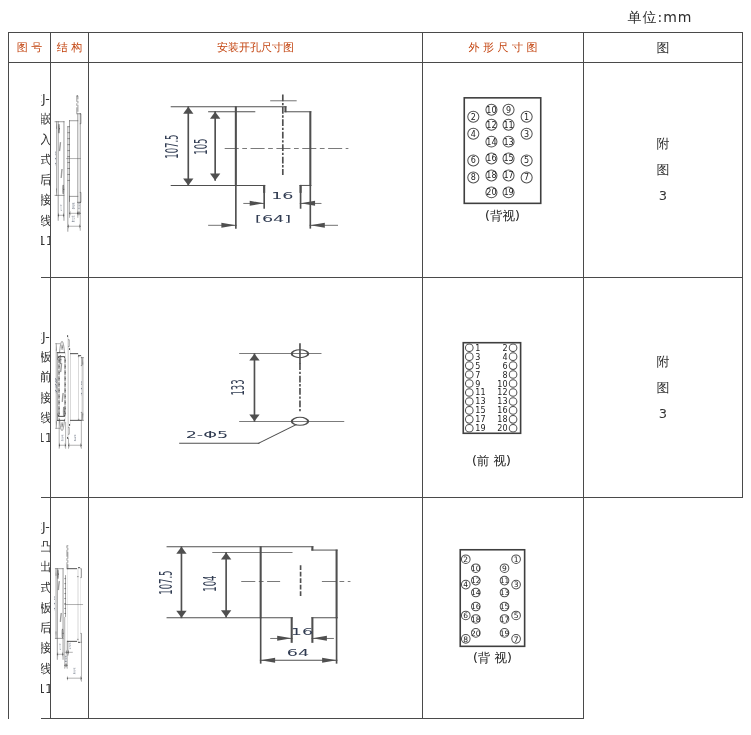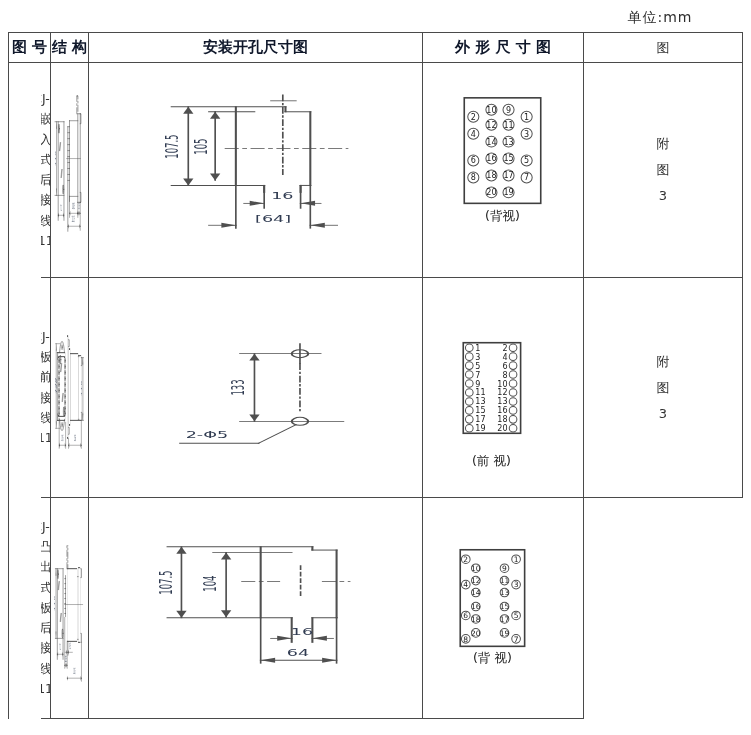--- a/index.html
+++ b/index.html
@@ -4,21 +4,21 @@
 <style>
   html,body{margin:0;padding:0;background:#fff;}
   body{width:751px;height:735px;position:relative;font-family:"DejaVu Sans","Liberation Sans",sans-serif;color:#333;}
   .page{position:absolute;inset:0;background:#fff;}
   .unit-label{position:absolute;top:9px;left:585px;width:150px;text-align:center;font-size:14px;color:#2c2c2c;letter-spacing:1px;}
   .tbl{position:absolute;left:8px;top:32px;display:grid;
        grid-template-columns:42px 38px 334px 161px 159px;
        grid-template-rows:30px 215px 220px 221px;
        border-top:1.2px solid #4a4a4a;border-left:1.2px solid #4a4a4a;}
   .cell{border-right:1.2px solid #4a4a4a;border-bottom:1.2px solid #4a4a4a;position:relative;box-sizing:border-box;overflow:hidden;}
-  .hcell{display:flex;align-items:center;justify-content:center;font-size:15px;color:#0f172a;font-weight:bold;}
+  .hcell{display:flex;align-items:center;justify-content:center;font-size:11px;color:#c2410c;}
   .figcell,.structcell{display:flex;align-items:center;justify-content:center;text-align:center;white-space:pre-line;}
   .figcell{font-size:13px;line-height:2.0;}
   .structcell{font-size:12.5px;line-height:1.62;margin-left:32px;}
   svg{display:block;width:100%;height:100%;}
   .ln{stroke:#4f4f4f;stroke-width:1;fill:none;stroke-linecap:square;}
   .lt{stroke-width:0.8;}
   .bx{stroke:#3f3f3f;stroke-width:1.6;fill:none;}
   .dsh{stroke-dasharray:6 2.5 1.5 2.5;}
   .ds2{stroke-dasharray:4 2.5;}
   .ar{fill:#4f4f4f;stroke:none;}

